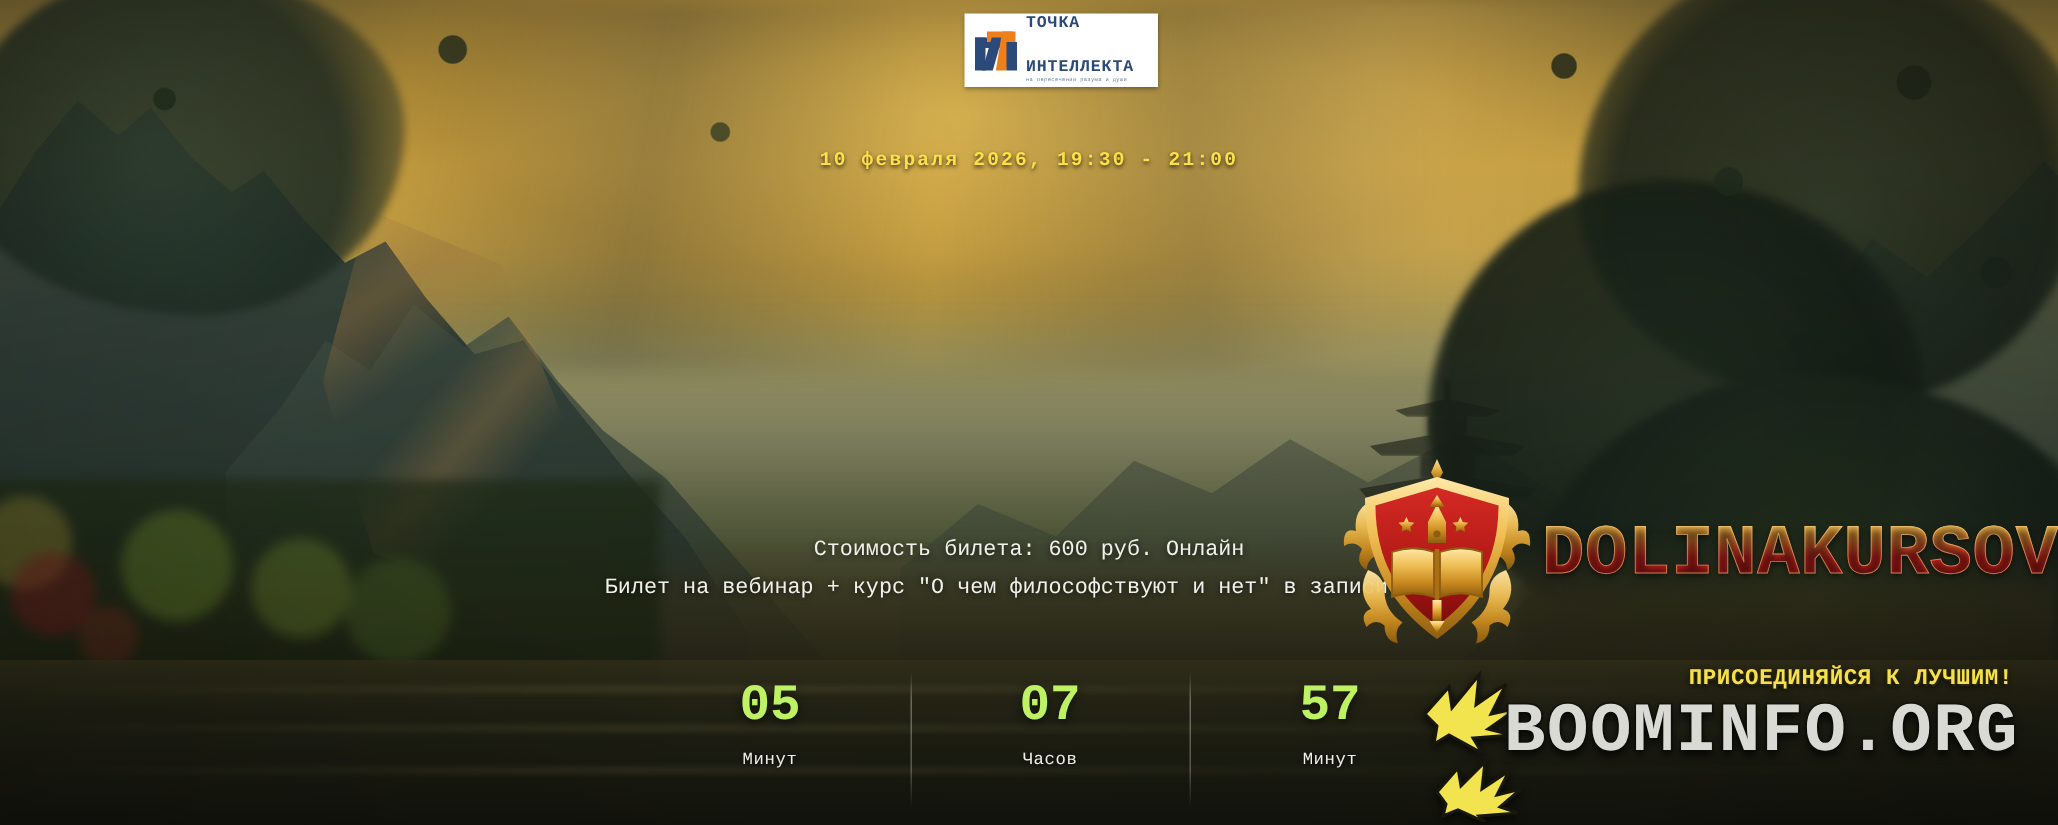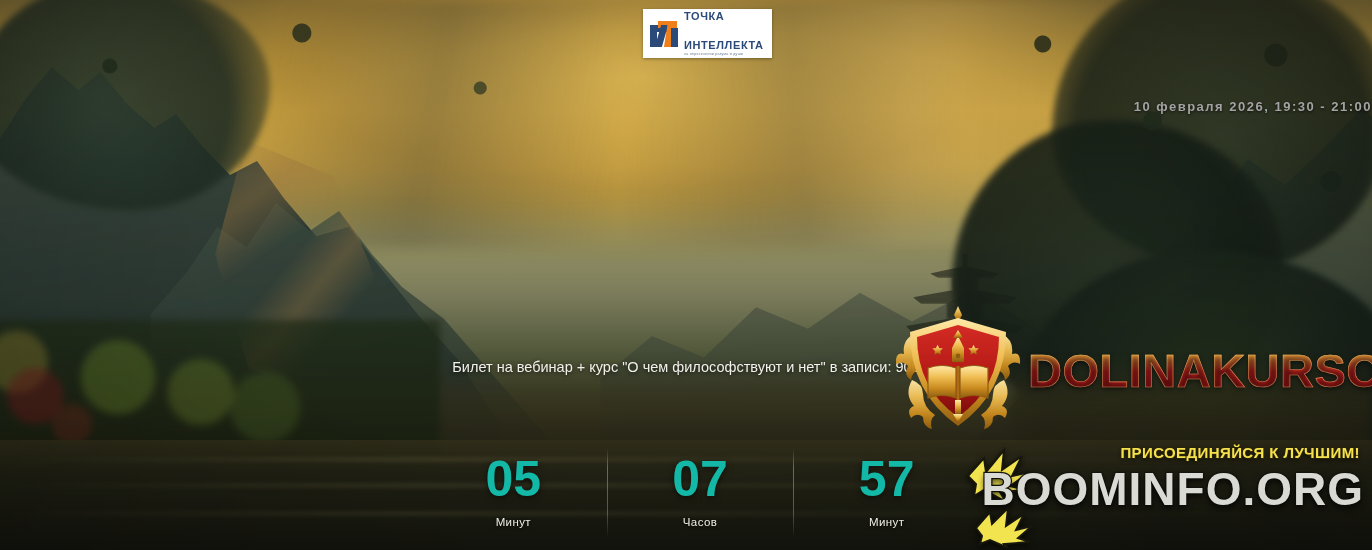--- a/index.html
+++ b/index.html
@@ -6,21 +6,21 @@
   html, body {
     margin: 0;
     padding: 0;
     background: #111;
   }
   .stage {
     position: relative;
     width: 1372px;
     height: 550px;
     overflow: hidden;
-    font-family: Liberation Sans, sans-serif;
+    font-family: Liberation Mono, monospace;
     background: #4a4632;
     user-select: none;
   }
 
   
   .bg { position:absolute; inset:0; overflow:hidden; }
 
   .bg-sky {
     position: absolute; inset: 0;
     background:
@@ -240,22 +240,22 @@
   }
   .logo-line2 { margin-top: 18px; }
   .logo-sub {
     margin-top: 2px; font-size: 3.6px; letter-spacing: .25px; color:#6b7d93;
     white-space: nowrap; transform: scale(1,1);
   }
 
   
   .date-line {
     position:absolute; left:0; right:0; top:99px;
-    text-align:right;
-    color:#a3a3a3;
+    text-align:center;
+    color:#fde047;
     font-size: 13px;
     font-weight: 700;
     letter-spacing: 1.5px;
     text-shadow: 0 1px 3px rgba(0,0,0,.75);
   }
 
   
   .title {
     position:absolute; left: 170px; right: 170px; top: 128px;
     text-align:center;
@@ -285,21 +285,21 @@
     display:flex; align-items:flex-start;
   }
   .cd-cell {
     position:relative; flex:1 1 0; text-align:center; padding-top: 6px;
   }
   .cd-cell + .cd-cell::before {
     content:""; position:absolute; left:0; top:0; width:1px; height:90px;
     background: linear-gradient(180deg, rgba(255,255,255,0.0) 0%, rgba(255,255,255,0.33) 22%, rgba(255,255,255,0.26) 72%, rgba(255,255,255,0.0) 100%);
   }
   .cd-num {
-    font-size: 50px; font-weight: 700; color:#14b8a6; line-height: 1;
+    font-size: 34px; font-weight: 700; color:#bef264; line-height: 1;
     text-shadow: 0 2px 6px rgba(0,0,0,.55);
   }
   .cd-lbl {
     margin-top: 12px; font-size: 11.5px; color:#f0eee6; letter-spacing:.4px;
     text-shadow: 0 1px 3px rgba(0,0,0,.7);
   }
 
   
   .wm-dolina {
     position:absolute; left: 888px; top: 300px;
@@ -312,21 +312,21 @@
     background: linear-gradient(180deg, #f5d98a 0%, #e8a23a 20%, #c7231f 52%, #8d0f12 100%);
     -webkit-background-clip: text; background-clip: text;
     color: transparent;
     -webkit-text-stroke: 0.6px rgba(255,214,130,0.55);
     text-shadow: 0 2px 5px rgba(0,0,0,.55);
     white-space: nowrap;
     margin-left: -6px;
   }
 
   .wm-boom {
-    position:absolute; right: 6px; bottom: 4px;
+    position:absolute; right: 24px; bottom: 4px;
     width: 400px; height: 106px;
     pointer-events:none;
   }
   .boom-top {
     position:absolute; right: 6px; top: 4px;
     font-size: 15px; font-weight:700; color:#f5e14e; letter-spacing: .4px;
     text-shadow: 1px 1px 0 #2a2405, -1px 0 0 #2a2405, 0 -1px 0 #2a2405, 0 2px 4px rgba(0,0,0,.8);
     white-space:nowrap;
   }
   .boom-main {
@@ -408,20 +408,21 @@
         <span class="logo-line1">ТОЧКА</span>
         <span class="logo-line2">ИНТЕЛЛЕКТА</span>
         <span class="logo-sub">на пересечении разума и души</span>
       </div>
     </div>
 
     <div class="date-line">10 февраля 2026, 19:30 - 21:00</div>
 
 
     <div class="price">
+      <div>Стоимость билета: 600 руб. Онлайн</div>
       <div>Билет на вебинар + курс "О чем философствуют и нет" в записи: 900</div>
     </div>
 
     <div class="countdown">
       <div class="cd-cell">
         <div class="cd-num">05</div>
         <div class="cd-lbl">Минут</div>
       </div>
       <div class="cd-cell">
         <div class="cd-num">07</div>

